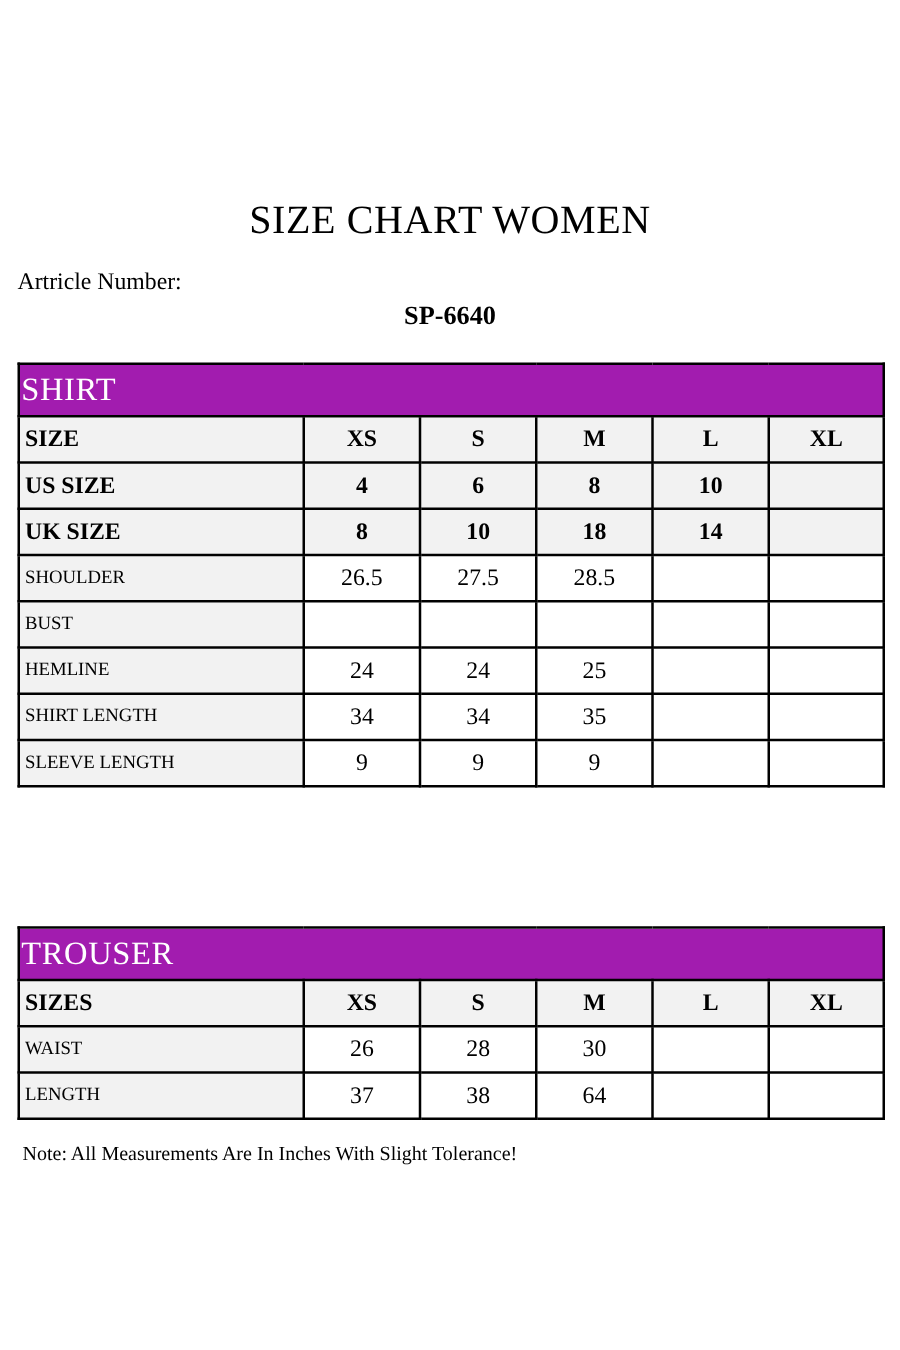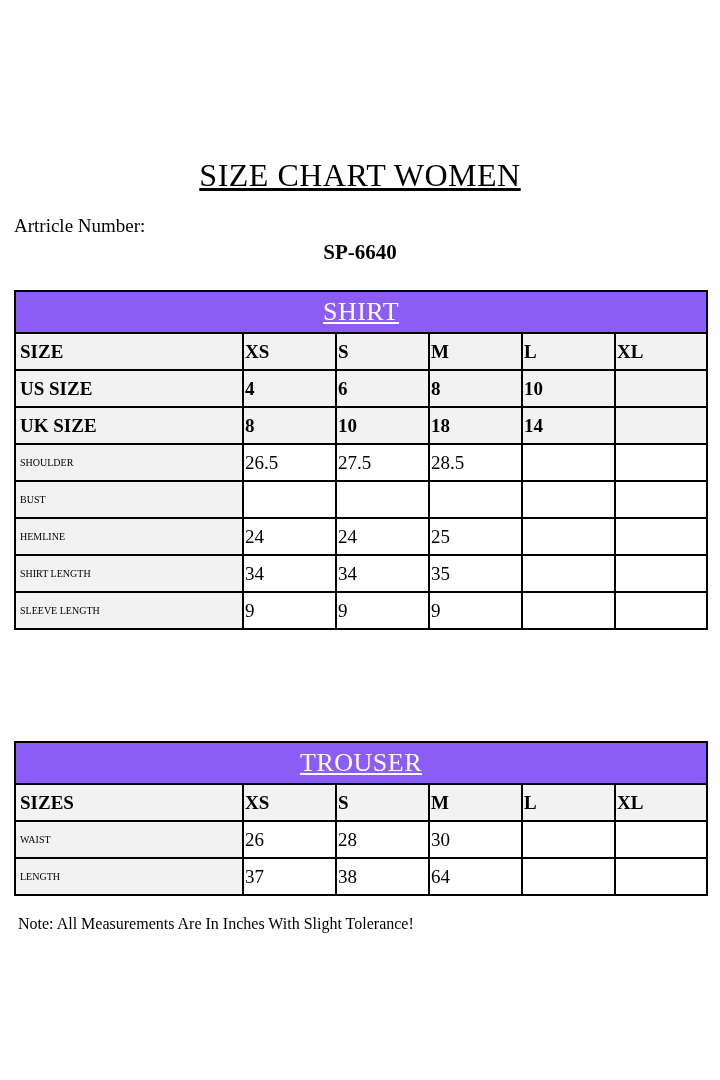--- a/index.html
+++ b/index.html
@@ -17,21 +17,20 @@
     margin: 0 auto;
     padding-top: 156px;
   }
   .title {
     text-align: center;
     font-size: 32px;
     letter-spacing: 0.5px;
     line-height: 38px;
     margin: 0;
     font-weight: normal;
-    text-decoration: underline;
   }
   .article-label {
     font-size: 19px;
     line-height: 22px;
     margin-top: 21px;
   }
   .article-number {
     text-align: center;
     font-size: 21px;
     font-weight: bold;
@@ -47,43 +46,43 @@
   table.size-table.second {
     margin-top: 111px;
   }
   table.size-table td {
     border: 2px solid #000000;
     vertical-align: middle;
     overflow: hidden;
     white-space: nowrap;
   }
   td.tbl-head {
-    background: #8b5cf6;
+    background: #a21caf;
     color: #ffffff;
-    text-align: center;
+    text-align: left;
     font-size: 26px;
     height: 38px;
     letter-spacing: 0.5px;
-    text-decoration: underline;
   }
   tr.data-row {
     height: 37px;
   }
   td.label {
     background: #f2f2f2;
-    font-size: 10px;
+    font-size: 15px;
     padding-left: 4px;
     text-align: left;
   }
   td.label.bold {
     font-size: 19px;
     font-weight: bold;
   }
   td.val {
     background: #ffffff;
+    text-align: center;
     font-size: 19px;
   }
   td.val.shaded {
     background: #f2f2f2;
   }
   td.val.bold {
     font-weight: bold;
   }
   .note {
     font-size: 16px;

